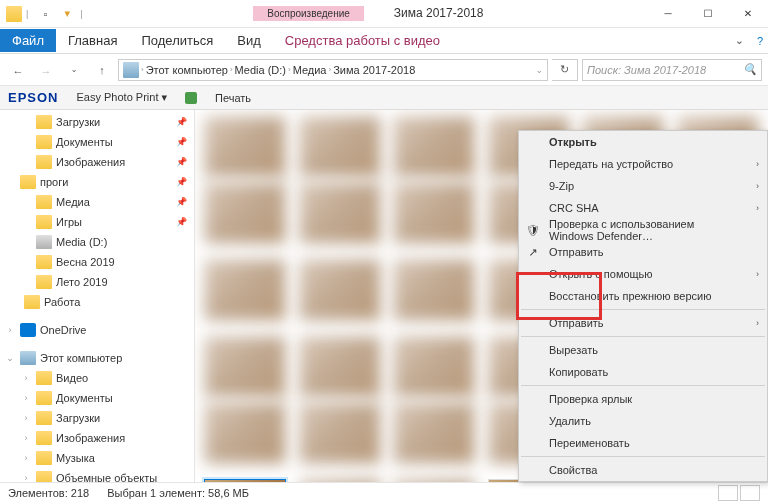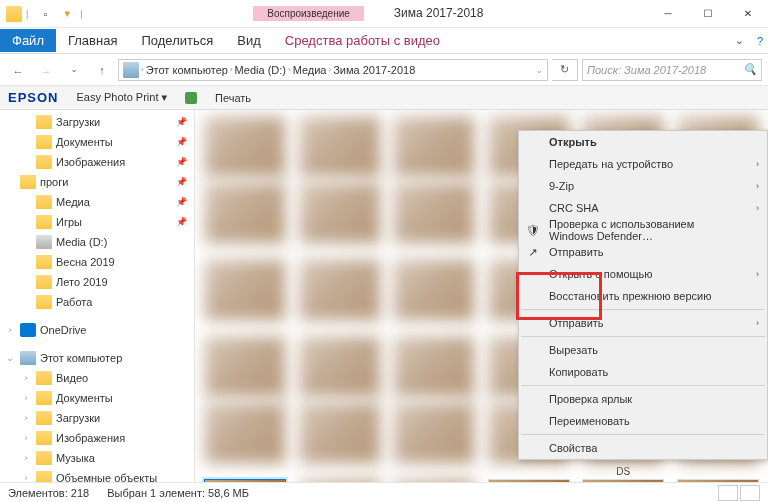--- a/index.html
+++ b/index.html
@@ -171,21 +171,21 @@
       <div class="tree-item" style="padding-left: 20px;">
         <span class="tree-chevron"></span>
         <span class="tree-icon folder-icon"></span>
         <span>Весна 2019</span>
       </div>
       <div class="tree-item" style="padding-left: 20px;">
         <span class="tree-chevron"></span>
         <span class="tree-icon folder-icon"></span>
         <span>Лето 2019</span>
       </div>
-      <div class="tree-item" style="padding-left: 20px;">
+      <div class="tree-item" style="padding-left: 8px;">
         <span class="tree-chevron"></span>
         <span class="tree-icon folder-icon"></span>
         <span>Работа</span>
       </div>
       <div style="height: 8px;"></div>
       <div class="tree-item" style="padding-left: 4px;">
         <span class="tree-chevron">›</span>
         <span class="tree-icon od-icon"></span>
         <span>OneDrive</span>
       </div>
@@ -436,20 +436,23 @@
       <span>Вырезать</span>
     </div>
     <div class="ctx-item">
       <span>Копировать</span>
     </div>
     <div class="ctx-sep"></div>
     <div class="ctx-item">
       <span>Проверка ярлык</span>
     </div>
     <div class="ctx-item">
+      <span>Удалить</span>
+    </div>
+    <div class="ctx-item">
       <span>Переименовать</span>
     </div>
     <div class="ctx-sep"></div>
     <div class="ctx-item">
       <span>Свойства</span>
     </div>
   </div>
 <div class="redbox" style="left:516px;top:272px;width:86px;height:48px"></div>
 
 </body></html>

